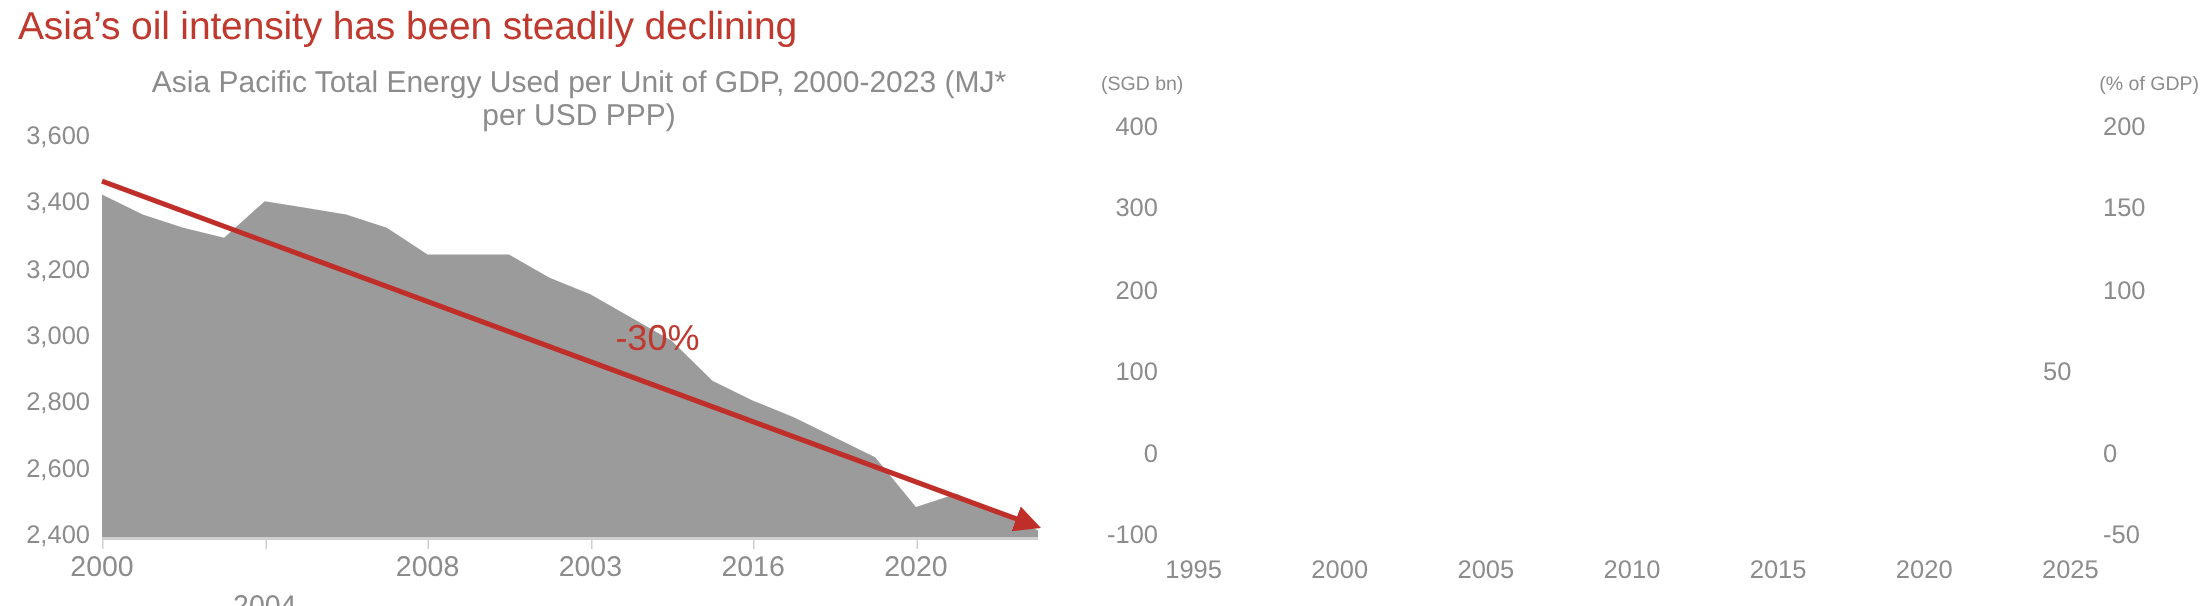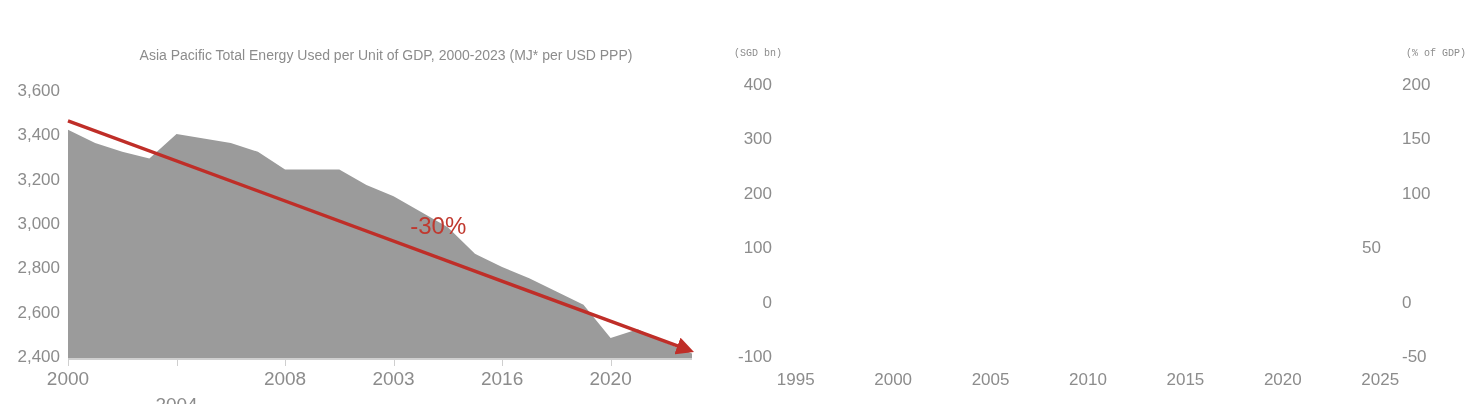--- a/index.html
+++ b/index.html
@@ -29,32 +29,31 @@
     letter-spacing: -0.1px;
   }
   #panel-left .chart-title { left: 12px; }
   #panel-right .chart-title { left: 20px; }
 
   .chart-subtitle {
     position: absolute;
     left: 96px; top: 44px;
     width: 580px;
     text-align: center;
-    font-size: 14px;
+    font-size: 20px;
     line-height: 22px;
     color: #8c8c8c;
   }
 
   .unit-label {
     position: absolute;
     top: 48px;
-    font-size: 10px;
+    font-size: 13px;
     color: #8c8c8c;
     white-space: nowrap;
-    font-family: Liberation Mono, monospace;
   }
   #unit-left  { left: 18px; }
   #unit-right { right: 4px; }
 
   .plot { position: absolute; }
   #plot-left  { left: 68px;  top: 92px;  width: 624px; height: 266px; }
 
   .ytick, .xtick {
     position: absolute;
     font-size: 17px;
@@ -85,20 +84,21 @@
     white-space: nowrap;
   }
 </style>
 </head>
 <body>
 
 <div id="page">
 
   <div class="panel" id="panel-left">
 
+    <div class="chart-title">Asia’s oil intensity has been steadily declining</div>
 
     <div class="chart-subtitle">Asia Pacific Total Energy Used per Unit of GDP, 2000-2023 (MJ* per USD PPP)</div>
 
     <div id="yaxis-left-ticks">
         <div class="ytick left-axis" style="top: 81px;">3,600</div>
         <div class="ytick left-axis" style="top: 125.333px;">3,400</div>
         <div class="ytick left-axis" style="top: 169.667px;">3,200</div>
         <div class="ytick left-axis" style="top: 214px;">3,000</div>
         <div class="ytick left-axis" style="top: 258.333px;">2,800</div>
         <div class="ytick left-axis" style="top: 302.667px;">2,600</div>

